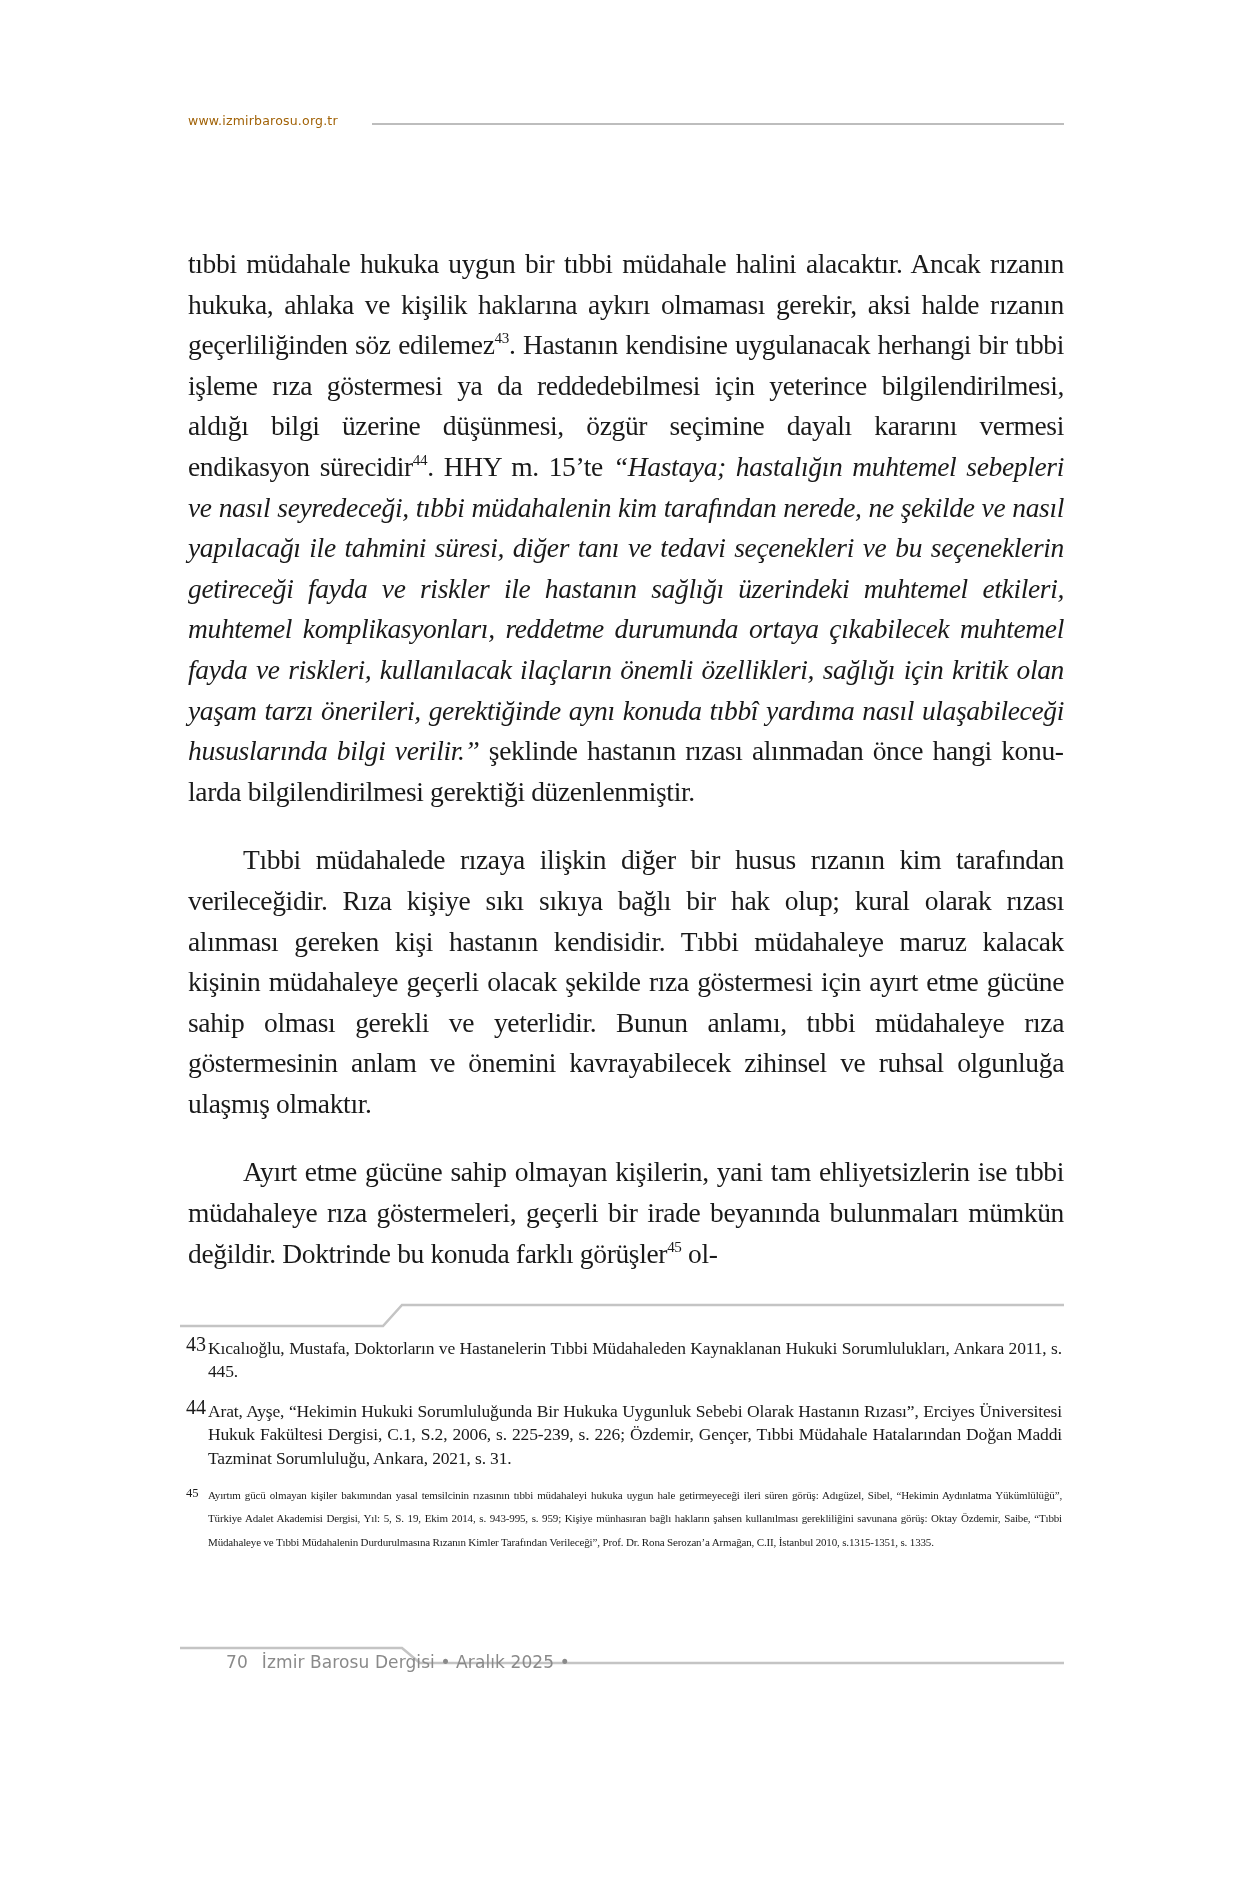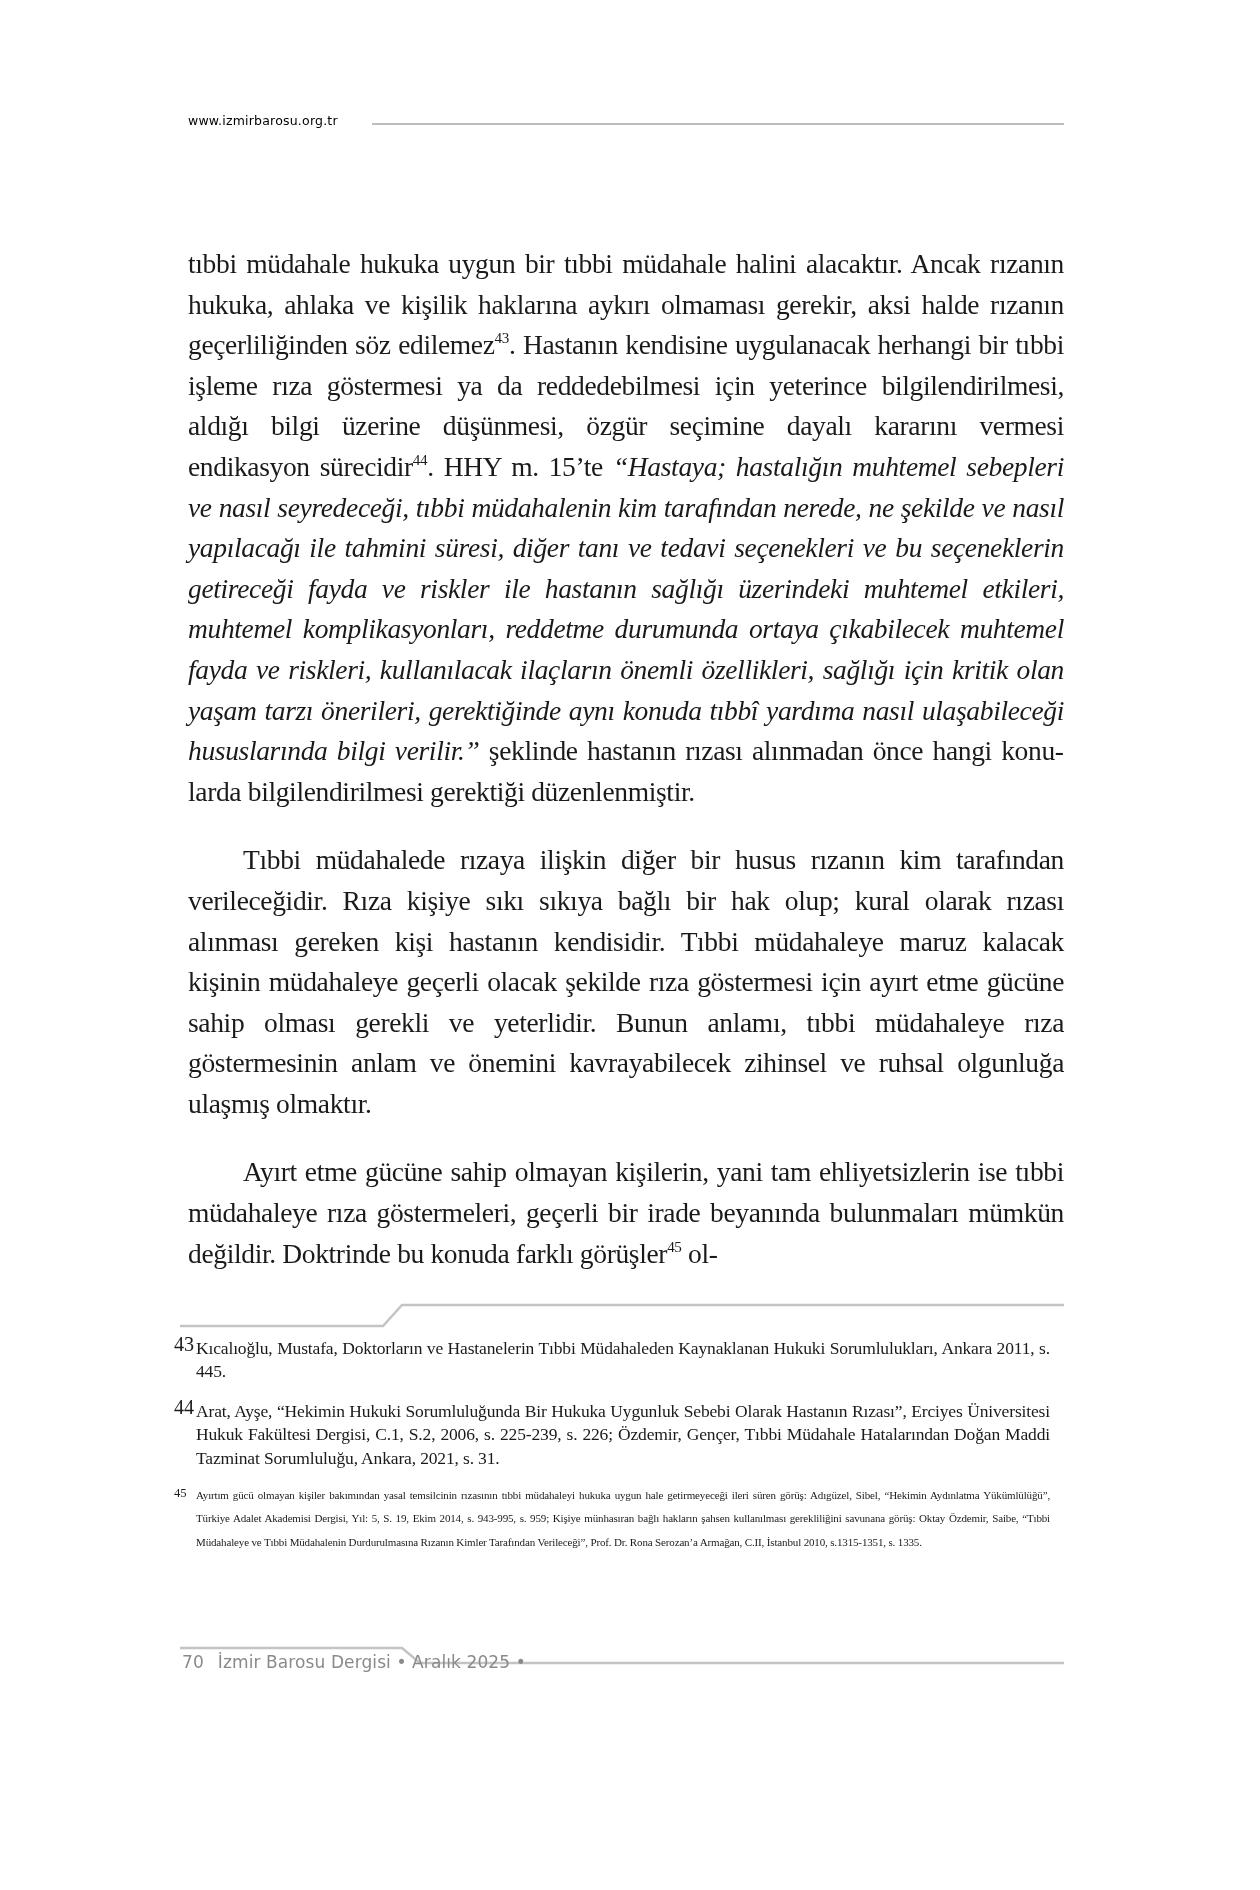--- a/index.html
+++ b/index.html
@@ -1,47 +1,47 @@
 <!DOCTYPE html>
 <html><head>
   <meta charset="utf-8">
   <style>
     html, body { margin: 0; padding: 0; background: #ffffff; }
     body { width: 1260px; height: 1890px; position: relative; overflow: hidden; color: #1a1a1a; }
     .header-url {
       position: absolute; left: 188px; top: 113px;
-      font-family: "DejaVu Sans", sans-serif; font-size: 12.5px; color: #000000; letter-spacing: 0.2px;
+      font-family: "DejaVu Sans", sans-serif; font-size: 12.5px; color: #a16207; letter-spacing: 0.2px;
     }
     .header-rule {
       position: absolute; left: 372px; top: 123px; width: 692px; height: 2px; background: #bdbdbd;
     }
     .body-text {
       position: absolute; left: 188px; top: 244px; width: 876px;
       font-family: "Liberation Serif", serif; font-size: 27.5px; line-height: 40.6px;
       text-align: justify; hyphens: manual; letter-spacing: -0.35px;
     }
     .body-text p { margin: 0; }
     .body-text p + p { margin-top: 28px; text-indent: 55px; }
     .body-text i { font-style: italic; }
     sup { font-size: 0.55em; line-height: 0; vertical-align: 0.75em; }
     .fn-divider { position: absolute; left: 180px; top: 1300px; width: 884px; height: 30px; }
     .footnotes {
-      position: absolute; left: 174px; top: 1333px; width: 876px;
+      position: absolute; left: 186px; top: 1333px; width: 876px;
       font-family: "Liberation Serif", serif; font-size: 17.5px; line-height: 23.4px;
       text-align: justify; letter-spacing: -0.15px;
     }
     .fn { margin: 0 0 12px 0; padding-left: 22px; text-indent: -22px; }
     .fn-num { display: inline-block; width: 22px; text-indent: 0; font-size: 1.15em; vertical-align: 0.15em; }
     .fn3 { font-size: 11px; }
     .footer-divider { position: absolute; left: 180px; top: 1645px; width: 884px; height: 20px; }
     .footer-text {
       position: absolute; left: 182px; top: 1652px;
       font-family: "DejaVu Sans", sans-serif; font-size: 17px; color: #8a8a8a; letter-spacing: 0.1px;
     }
-    .footer-text .pg { margin-right: 14px; }
+    .footer-text .pg { margin-right: 14px; margin-left: 44px; }
   </style>
 </head>
 <body>
 
 <div class="header-url">www.izmirbarosu.org.tr</div>
 <div class="header-rule"></div>
 
 <div class="body-text">
   <p><span>tıbbi müdahale hukuka uygun bir tıbbi müdahale halini alacaktır. Ancak rızanın hukuka, ahlaka ve kişilik haklarına aykırı olmaması gerekir, aksi halde rızanın geçerliliğinden söz edilemez</span><sup>43</sup><span>. Hastanın kendisine uygu­lanacak herhangi bir tıbbi işleme rıza göstermesi ya da reddedebilmesi için yeterince bilgilendirilmesi, aldığı bilgi üzerine düşünmesi, özgür seçimine dayalı kararını vermesi endikasyon sürecidir</span><sup>44</sup><span>. HHY m. 15’te </span><i>“Hastaya; hastalığın muhtemel sebepleri ve nasıl seyredeceği, tıbbi müdaha­lenin kim tarafından nerede, ne şekilde ve nasıl yapılacağı ile tahmini süresi, diğer tanı ve tedavi seçenekleri ve bu seçeneklerin getireceği fayda ve riskler ile hastanın sağlığı üzerindeki muhtemel etkileri, muhtemel komplikasyon­ları, reddetme durumunda ortaya çıkabilecek muhtemel fayda ve riskleri, kullanılacak ilaçların önemli özellikleri, sağlığı için kritik olan yaşam tarzı önerileri, gerektiğinde aynı konuda tıbbî yardıma nasıl ulaşabileceği husus­larında bilgi verilir.”</i><span> şeklinde hastanın rızası alınmadan önce hangi konu­larda bilgilendirilmesi gerektiği düzenlenmiştir.</span></p>
   <p>Tıbbi müdahalede rızaya ilişkin diğer bir husus rızanın kim tarafın­dan verileceğidir. Rıza kişiye sıkı sıkıya bağlı bir hak olup; kural olarak rı­zası alınması gereken kişi hastanın kendisidir. Tıbbi müdahaleye maruz kalacak kişinin müdahaleye geçerli olacak şekilde rıza göstermesi için ayırt etme gücüne sahip olması gerekli ve yeterlidir. Bunun anlamı, tıbbi müdahaleye rıza göstermesinin anlam ve önemini kavrayabilecek zihin­sel ve ruhsal olgunluğa ulaşmış olmaktır.</p>

